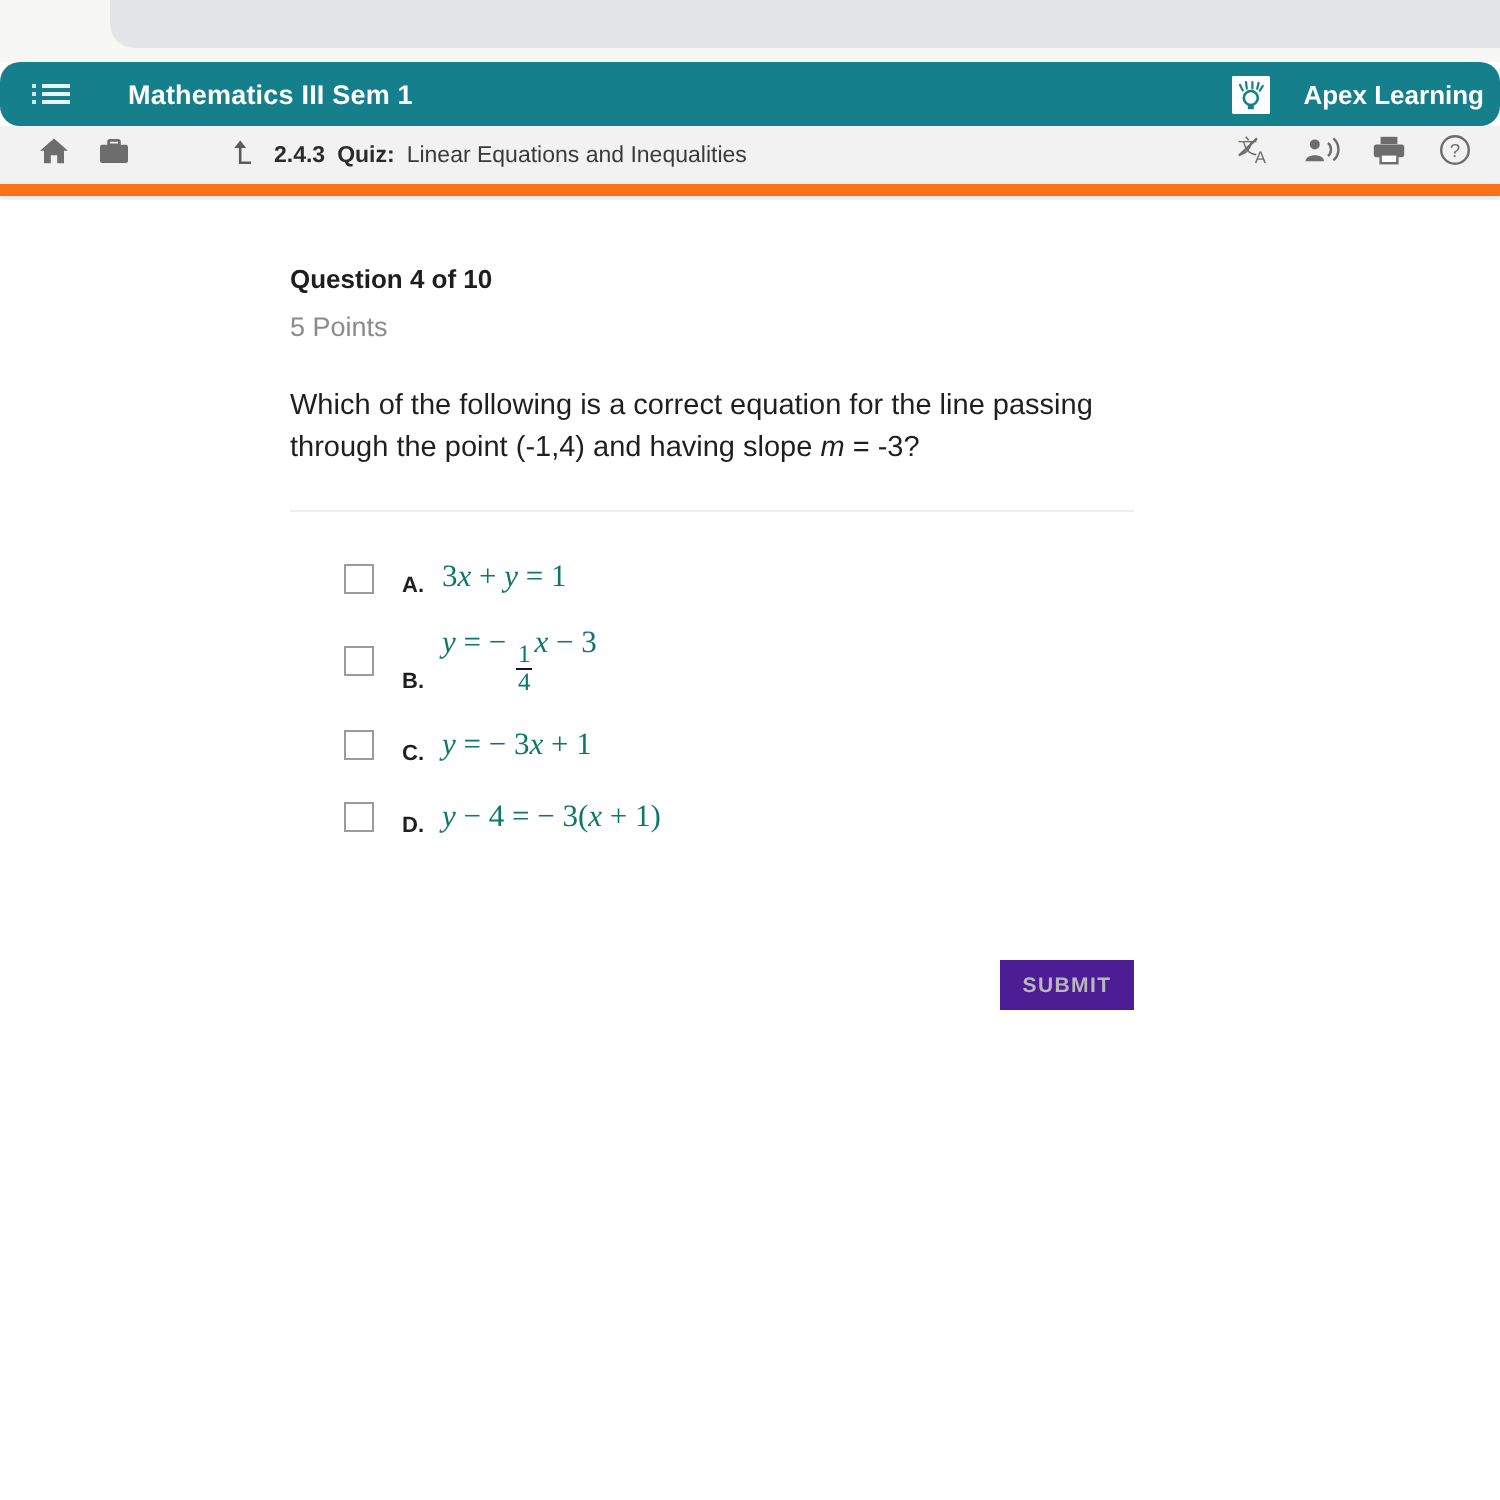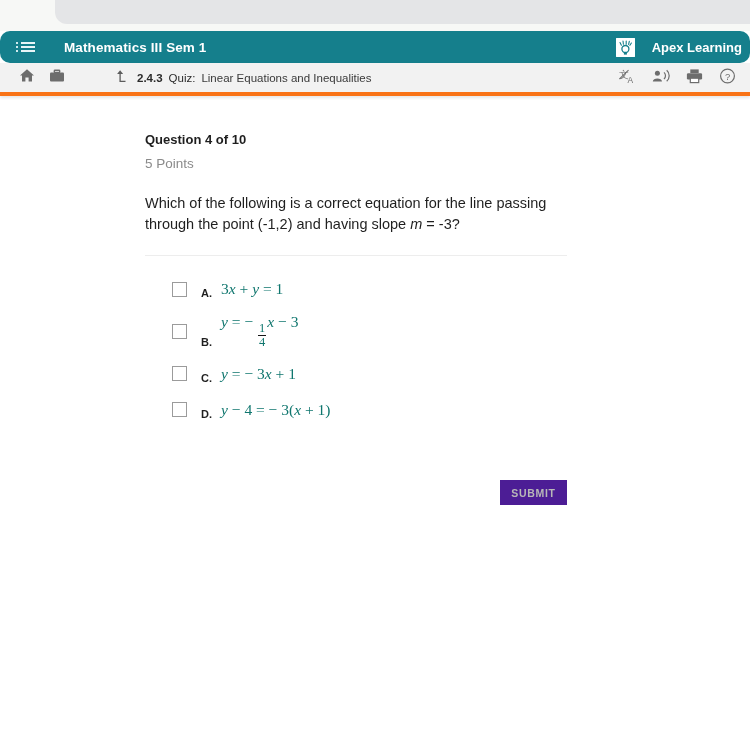--- a/index.html
+++ b/index.html
@@ -95,21 +95,21 @@
     white-space: nowrap;
   }
 
   
   .subbar {
     position: absolute;
     top: 63px; left: 0;
     width: 750px;
     height: 29px;
     background: #f2f2f2;
-    border-bottom: 4px solid #f97316;
+    border-bottom: 6px solid #f97316;
     box-shadow: 0 2px 3px rgba(0,0,0,.10);
     display: flex;
     align-items: center;
   }
   .subbar-left {
     display: flex;
     align-items: center;
     gap: 14px;
     margin-left: 19px;
   }
@@ -120,21 +120,21 @@
     margin-left: 52px;
     white-space: nowrap;
   }
   .crumb-num {
     font-size: 11.5px;
     font-weight: bold;
     color: #2b2b2b;
   }
   .crumb-kind {
     font-size: 11.5px;
-    font-weight: normal;
+    font-weight: bold;
     color: #2b2b2b;
   }
   .crumb-name {
     font-size: 11.5px;
     color: #3a3a3a;
   }
   .subbar-right {
     margin-left: auto;
     margin-right: 14px;
     display: flex;
@@ -365,21 +365,21 @@
 </div>
 
 <div class="content">
 
   <div class="qwrap">
 
     <div class="q-head">Question 4 of 10</div>
     <div class="q-points">5 Points</div>
 
     <div class="q-body">
-      <span>Which of the following is a correct equation for the line passing through the point (-1,2) and having slope </span><span class="var">m</span><span> = -3?</span>
+      <span>Which of the following is a correct equation for the line passing through the point (-1,4) and having slope </span><span class="var">m</span><span> = -3?</span>
     </div>
 
 
     <div class="divider"></div>
 
     <div class="choices">
         <div class="choice">
           <div class="cbox"></div>
           <span class="cletter">A.</span>
           <span class="cmath"><span>3</span><i>x</i><span> + </span><i>y</i><span> = 1</span></span>

